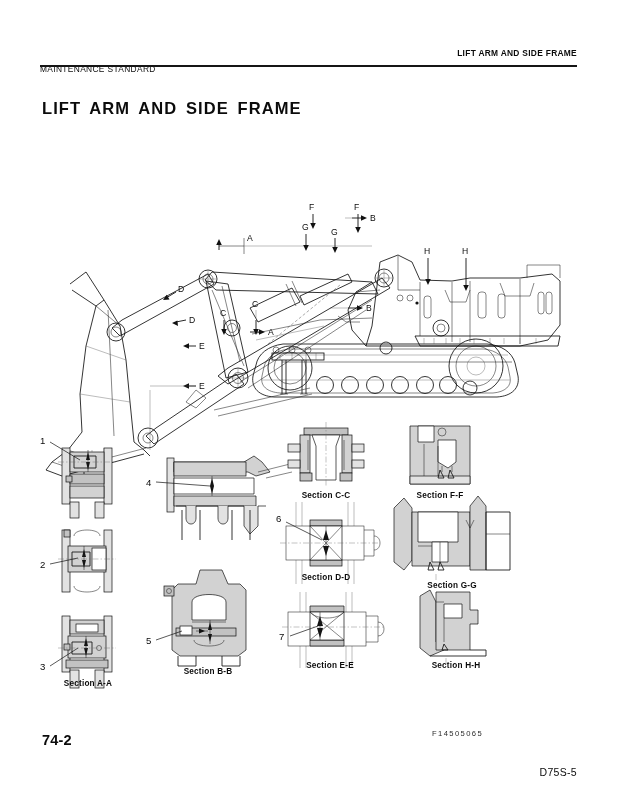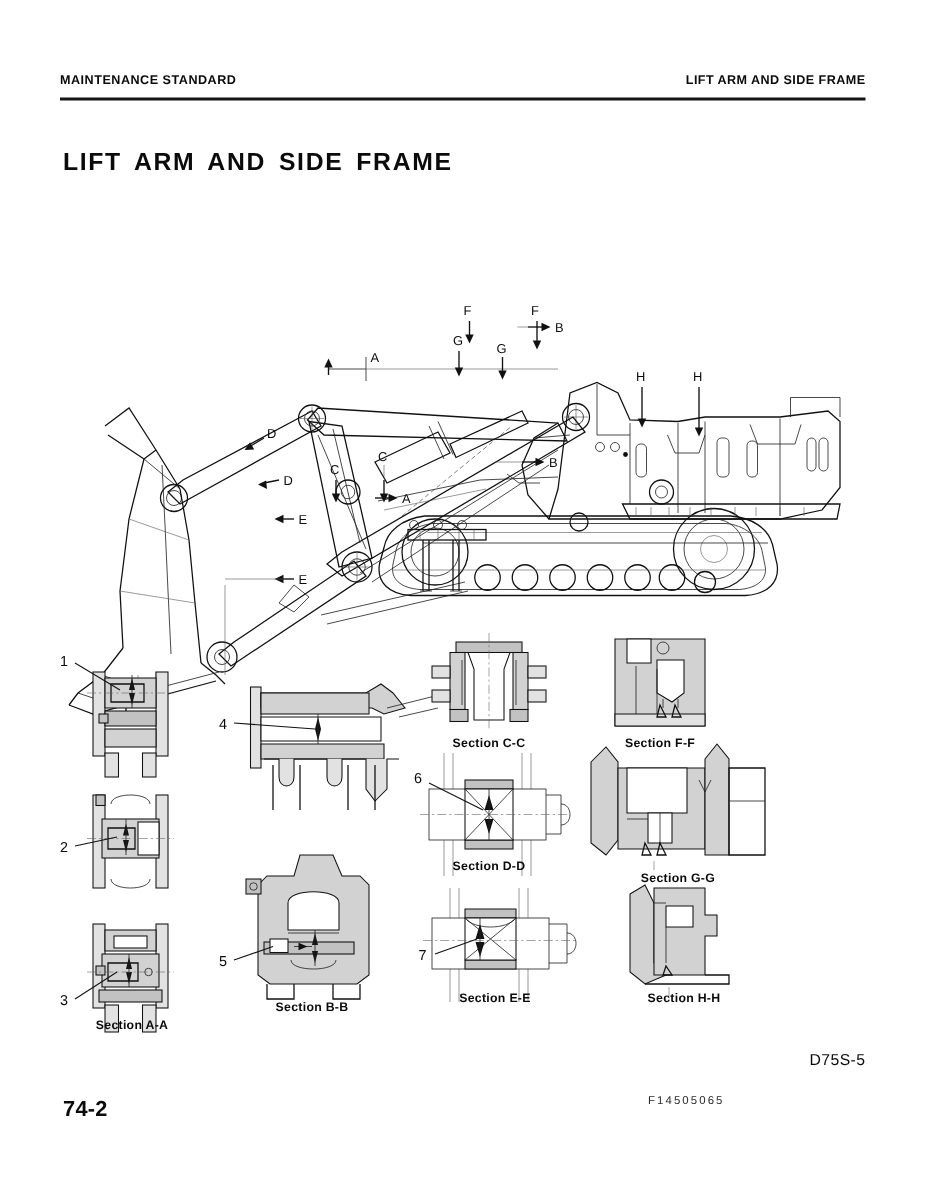--- a/index.html
+++ b/index.html
@@ -21,23 +21,23 @@
   .page-header {
     position: absolute;
     left: 40px;
     top: 48px;
     width: 537px;
     height: 24px;
   }
   .page-header .hdr-left {
     position: absolute;
     left: 0;
-    top: 0;
+    top: 16px;
     font-size: 8.4px;
-    font-weight: bold;
+    font-weight: normal;
     letter-spacing: 0.35px;
   }
   .page-header .hdr-right {
     position: absolute;
     right: 0;
     top: 0;
     font-size: 8.4px;
     font-weight: bold;
     letter-spacing: 0.3px;
   }
@@ -86,21 +86,21 @@
     position: absolute;
     left: 42px;
     top: 732px;
     font-size: 14.5px;
     font-weight: bold;
     letter-spacing: 0.2px;
   }
   .page-footer-right {
     position: absolute;
     right: 40px;
-    top: 701px;
+    top: 766px;
     font-size: 10.5px;
     letter-spacing: 0.3px;
   }
 
   
   .ln       { fill: none; stroke: #111; stroke-width: 0.85; }
   .ln-thin  { fill: none; stroke: #222; stroke-width: 0.55; }
   .ln-hair  { fill: none; stroke: #555; stroke-width: 0.4; }
   .ln-dash  { fill: none; stroke: #444; stroke-width: 0.45; stroke-dasharray: 3 2; }
   .ln-cl    { fill: none; stroke: #666; stroke-width: 0.4; stroke-dasharray: 6 2 1.5 2; }

